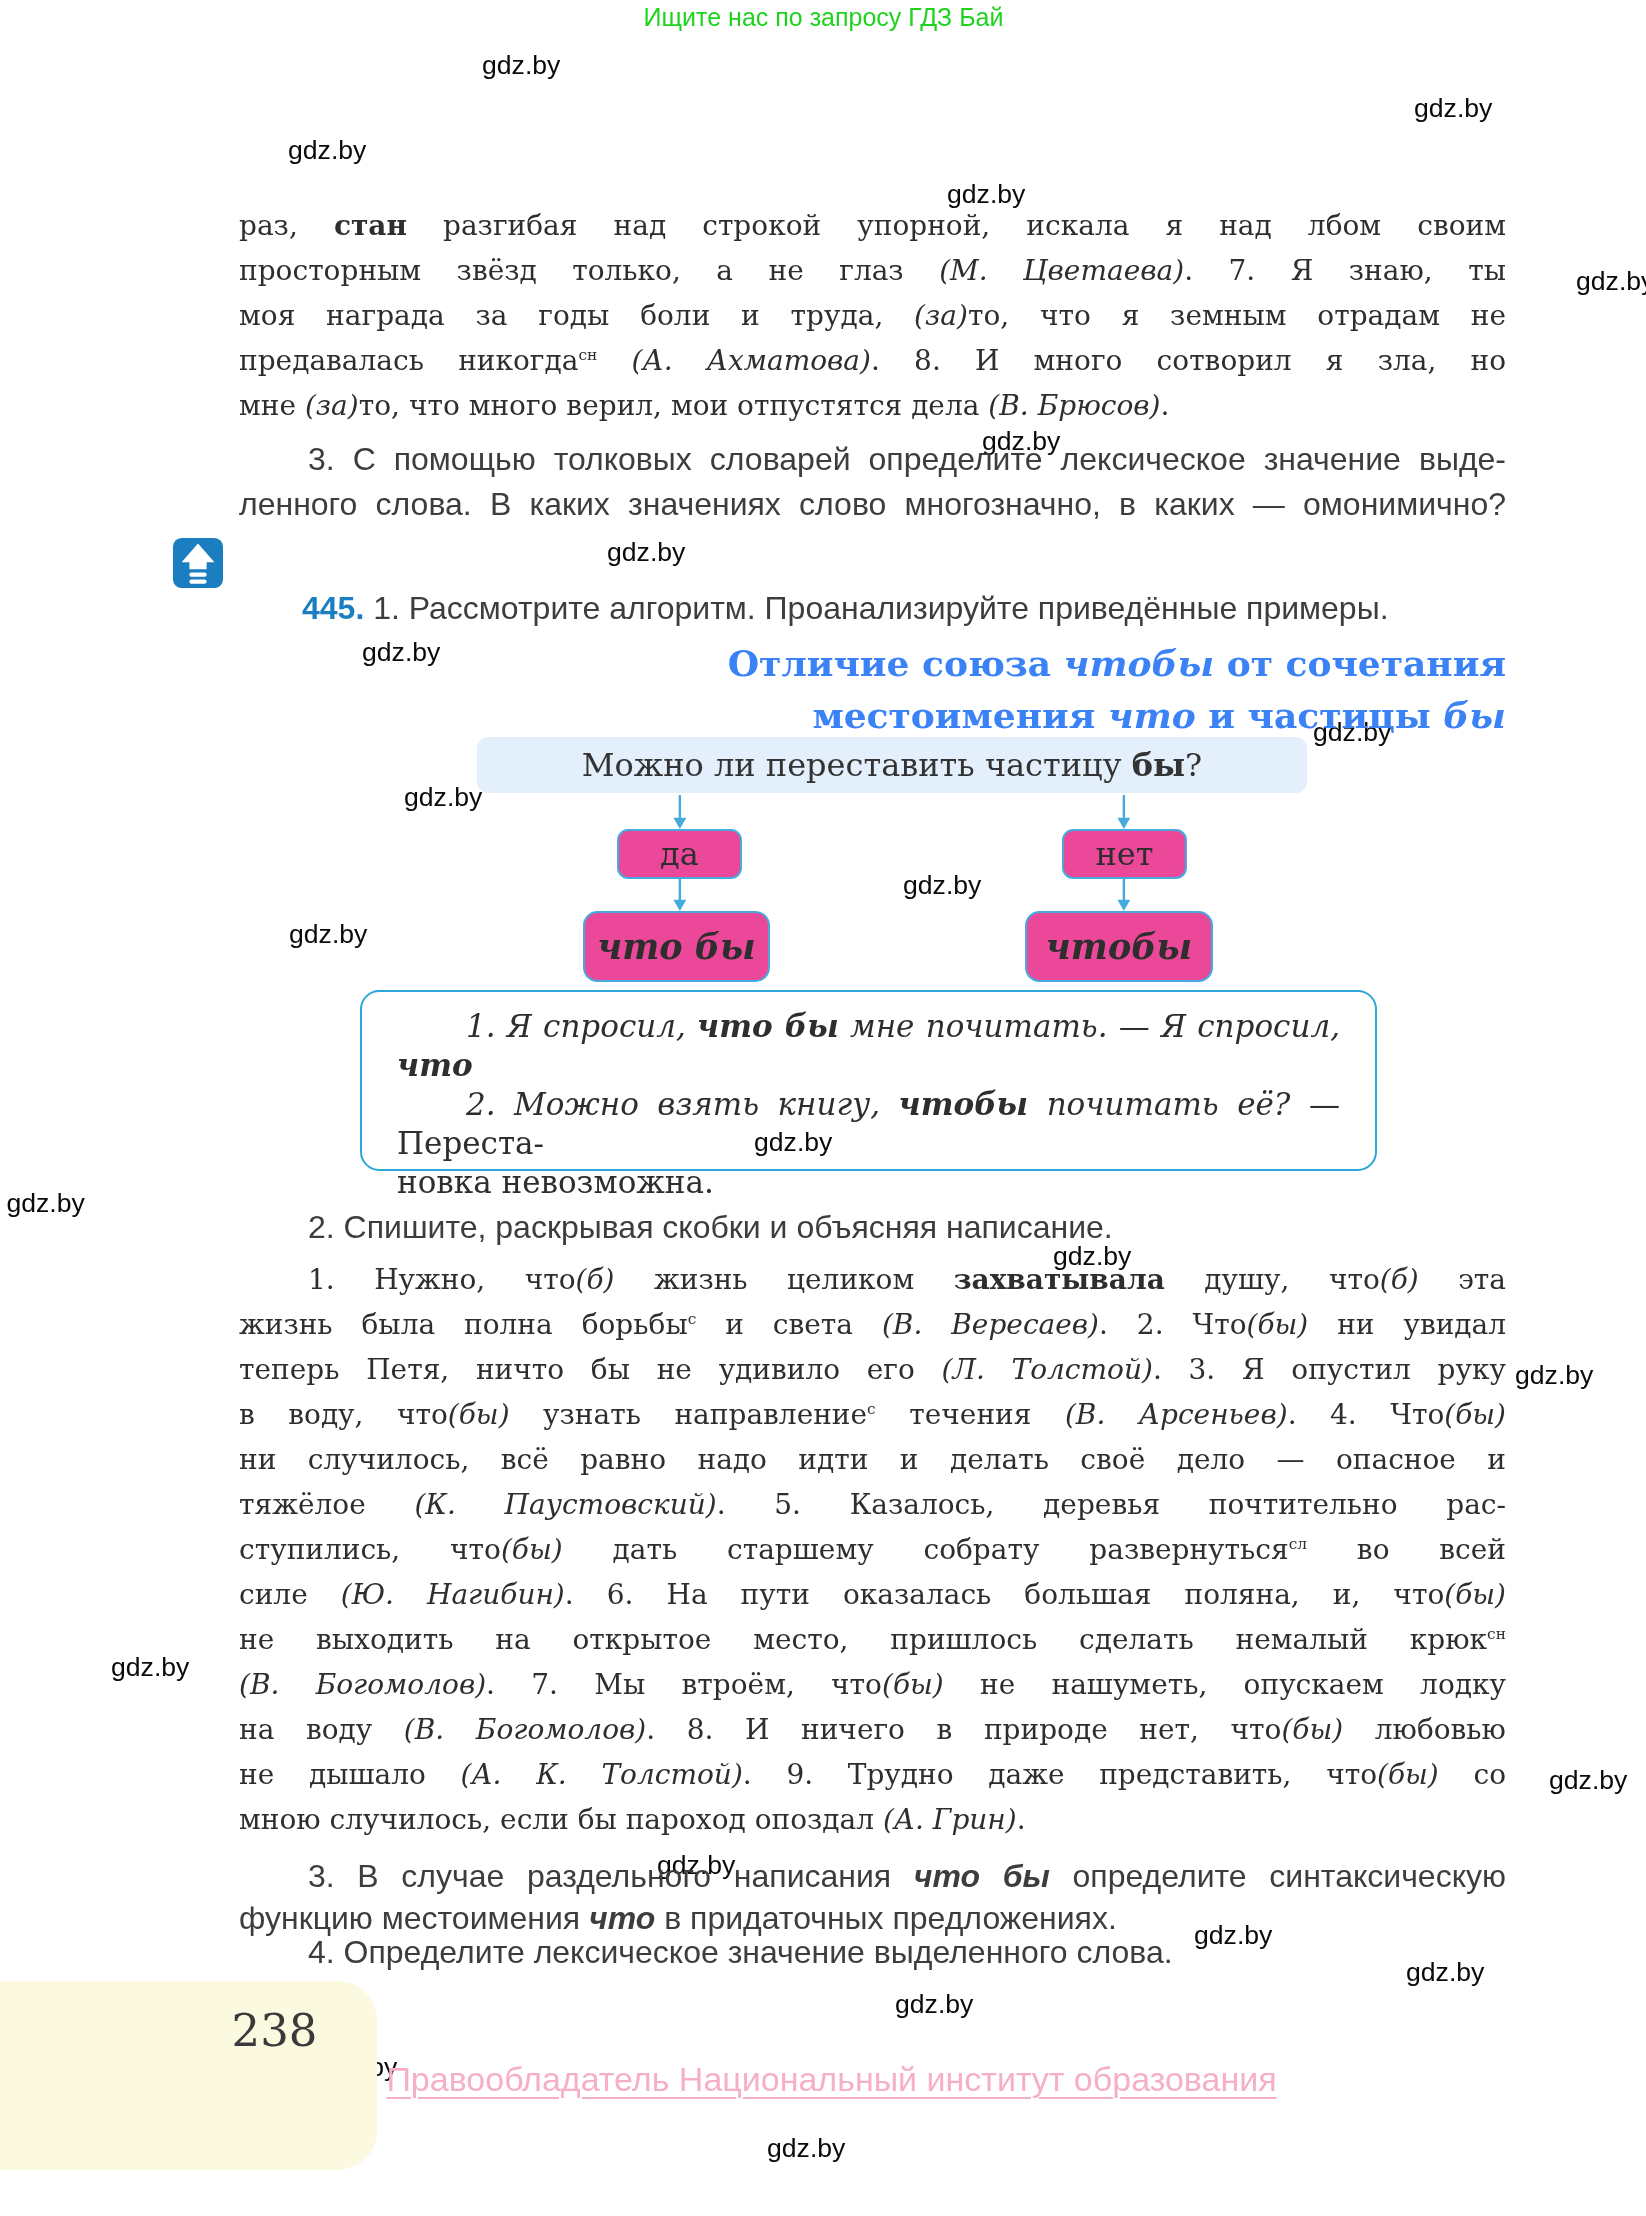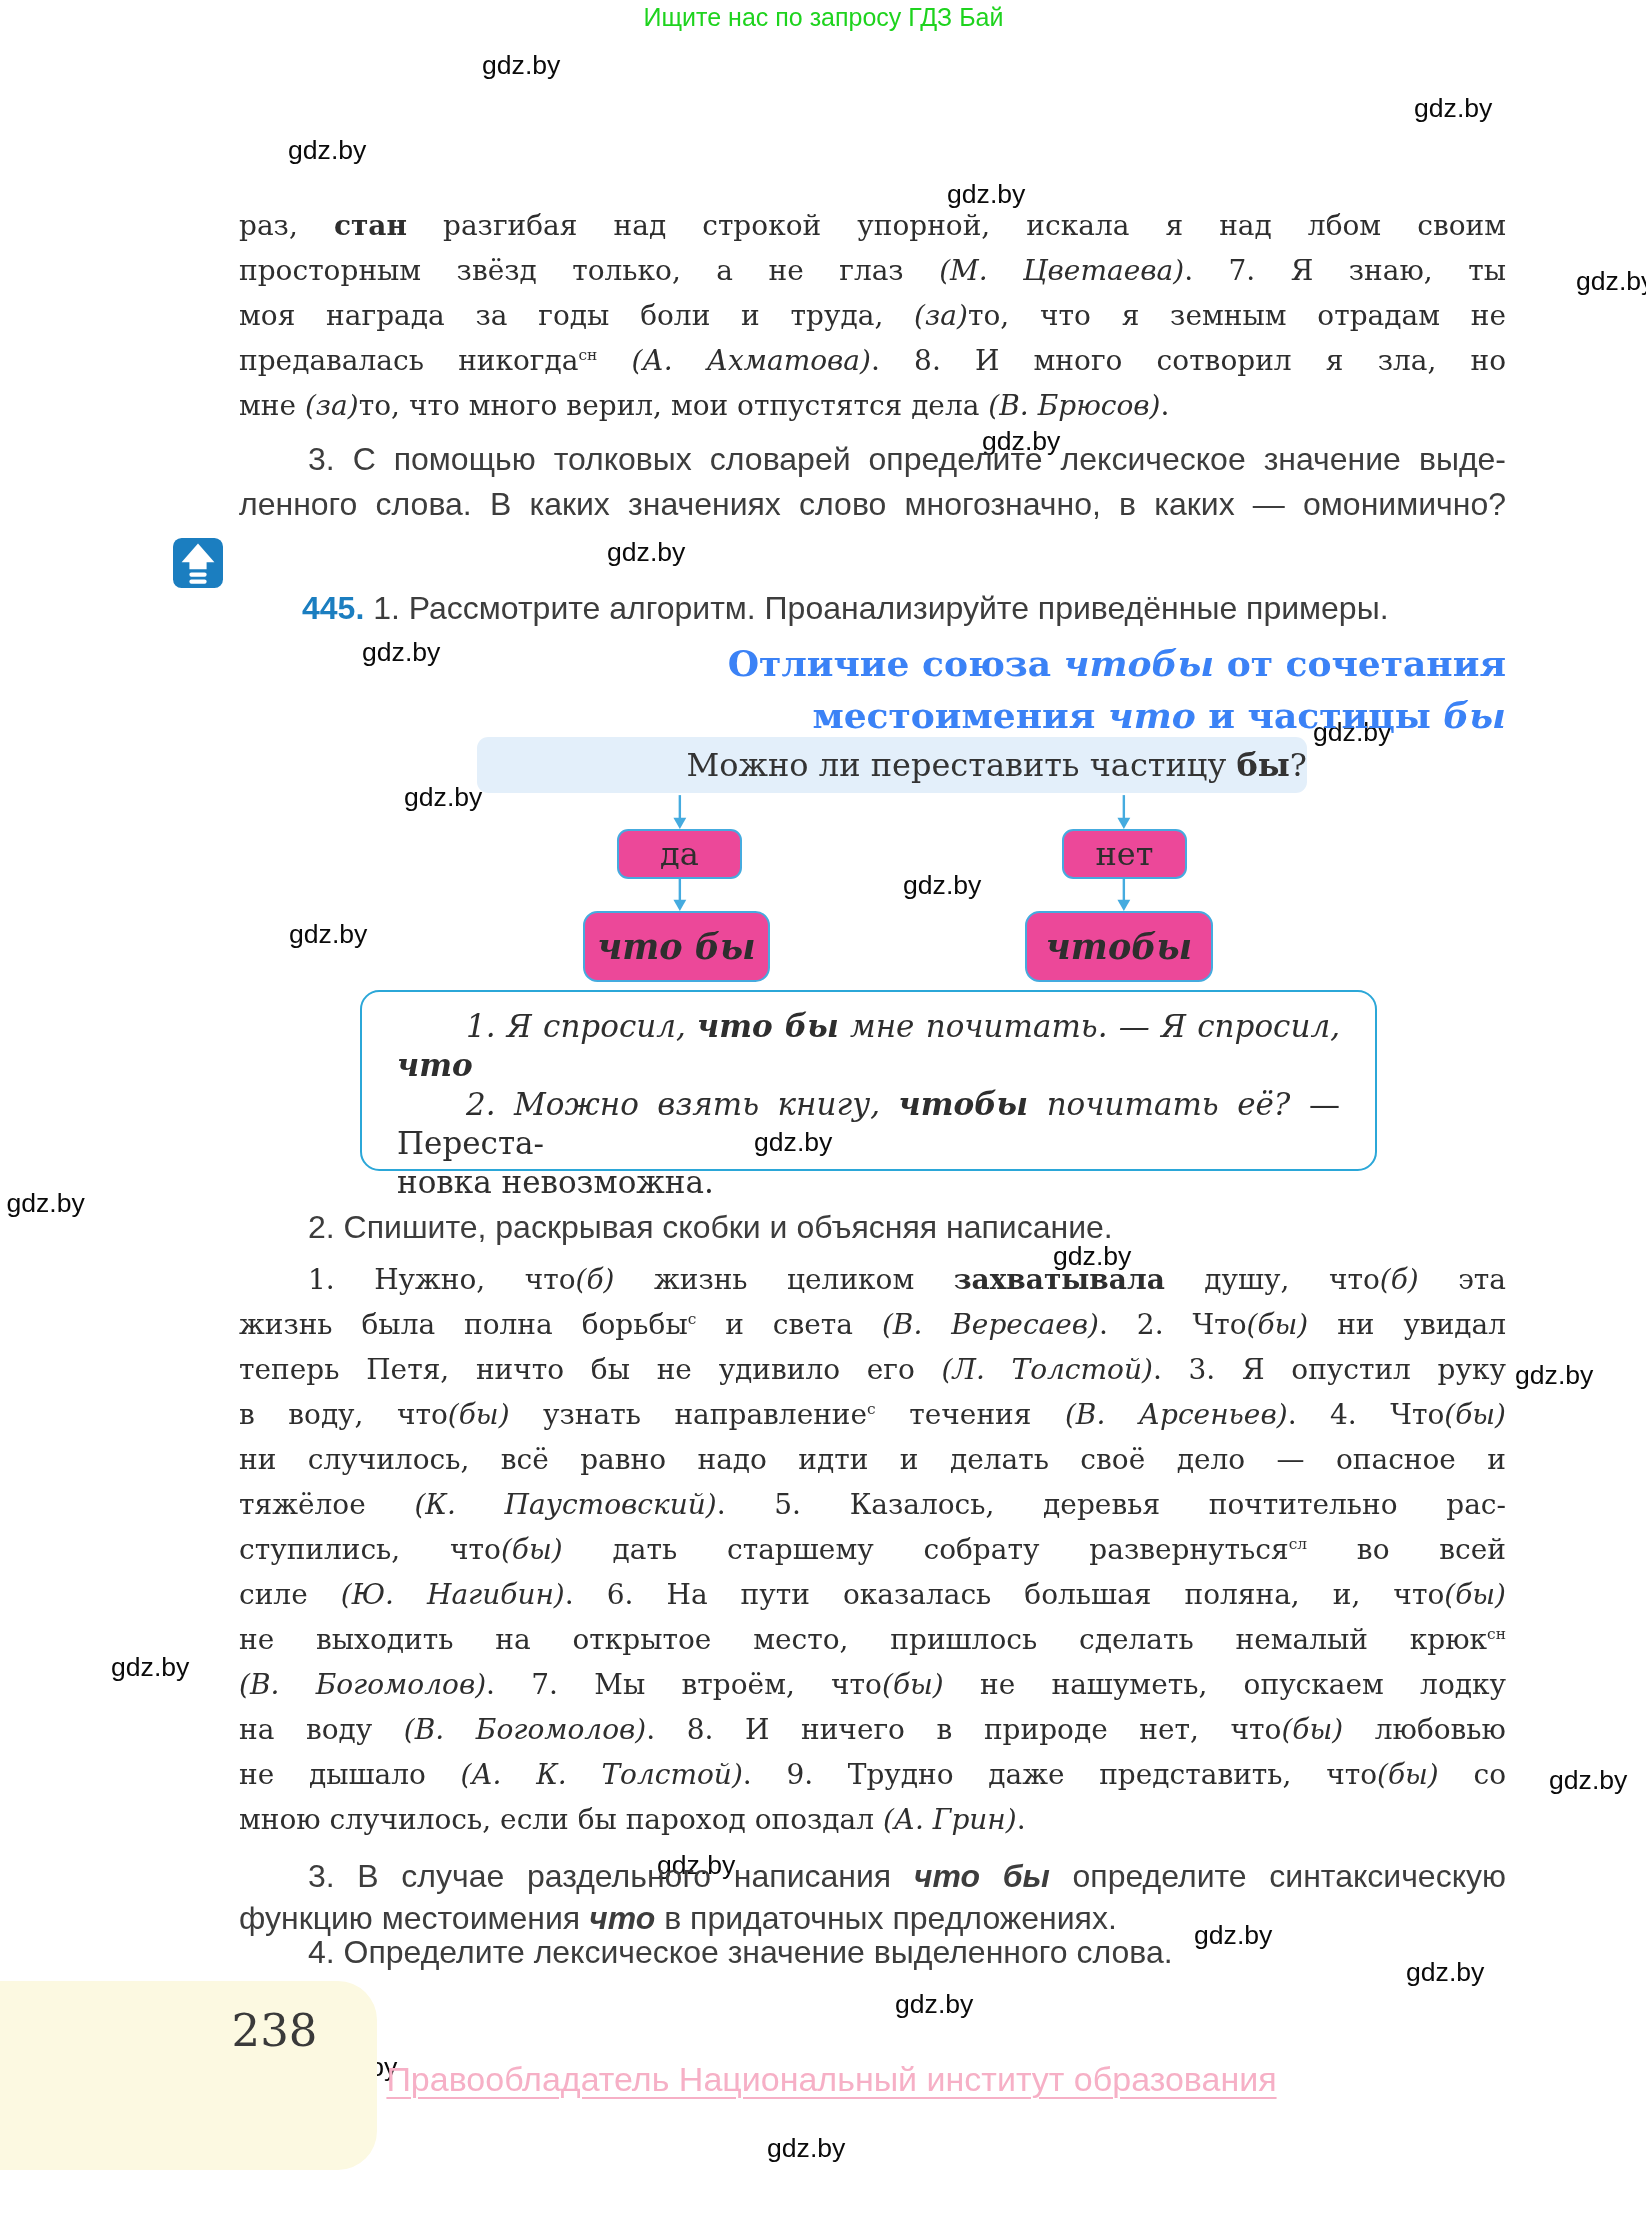--- a/index.html
+++ b/index.html
@@ -23,21 +23,21 @@
   .seg-bi{font-weight:bold;font-style:italic;}
   .seg-sup{vertical-align:super;font-size:0.55em;line-height:0;}
   .seg-num{color:#1b7ec0;font-weight:bold;}
   #para1{left:239px;top:203px;width:1267px;}
   #task3a{left:239px;top:437px;width:1267px;line-height:45px;}
   #line445{left:233px;top:587px;width:1267px;}
   #heading{left:239px;top:637px;width:1267px;text-align:right;
     font-weight:bold;font-size:36px;line-height:52px;color:#3b82f6;}
   
   #qbox{left:477px;top:737px;width:830px;height:56px;background:#e3effa;border-radius:11.3px;
-    display:flex;align-items:center;justify-content:flex-end;font-size:32px;color:#333;}
+    display:flex;align-items:center;justify-content:center;font-size:32px;color:#333;}
   .flowbox{border:2.4px solid #45abdf;background:#ec4899;border-radius:11.3px;
     display:flex;align-items:center;justify-content:center;font-size:32px;color:#2e2e2e;box-sizing:border-box;}
   #yes-box{left:617px;top:829px;width:125px;height:50px;}
   #no-box{left:1062px;top:829px;width:125px;height:50px;}
   #yesres-box{left:583px;top:911px;width:187px;height:71px;font-weight:bold;font-style:italic;font-size:35px;border-radius:14.5px;}
   #nores-box{left:1025px;top:911px;width:188px;height:71px;font-weight:bold;font-style:italic;font-size:35px;border-radius:14.5px;}
   .arrow{position:absolute;width:17.7px;height:34px;}
   #example-box{left:360px;top:990px;width:1017px;height:181px;border:2.4px solid #2ba7d8;
     border-radius:19.3px;box-sizing:border-box;padding:14.5px 35px 0 35px;
     font-size:31px;line-height:39px;color:#2e2e2e;}

